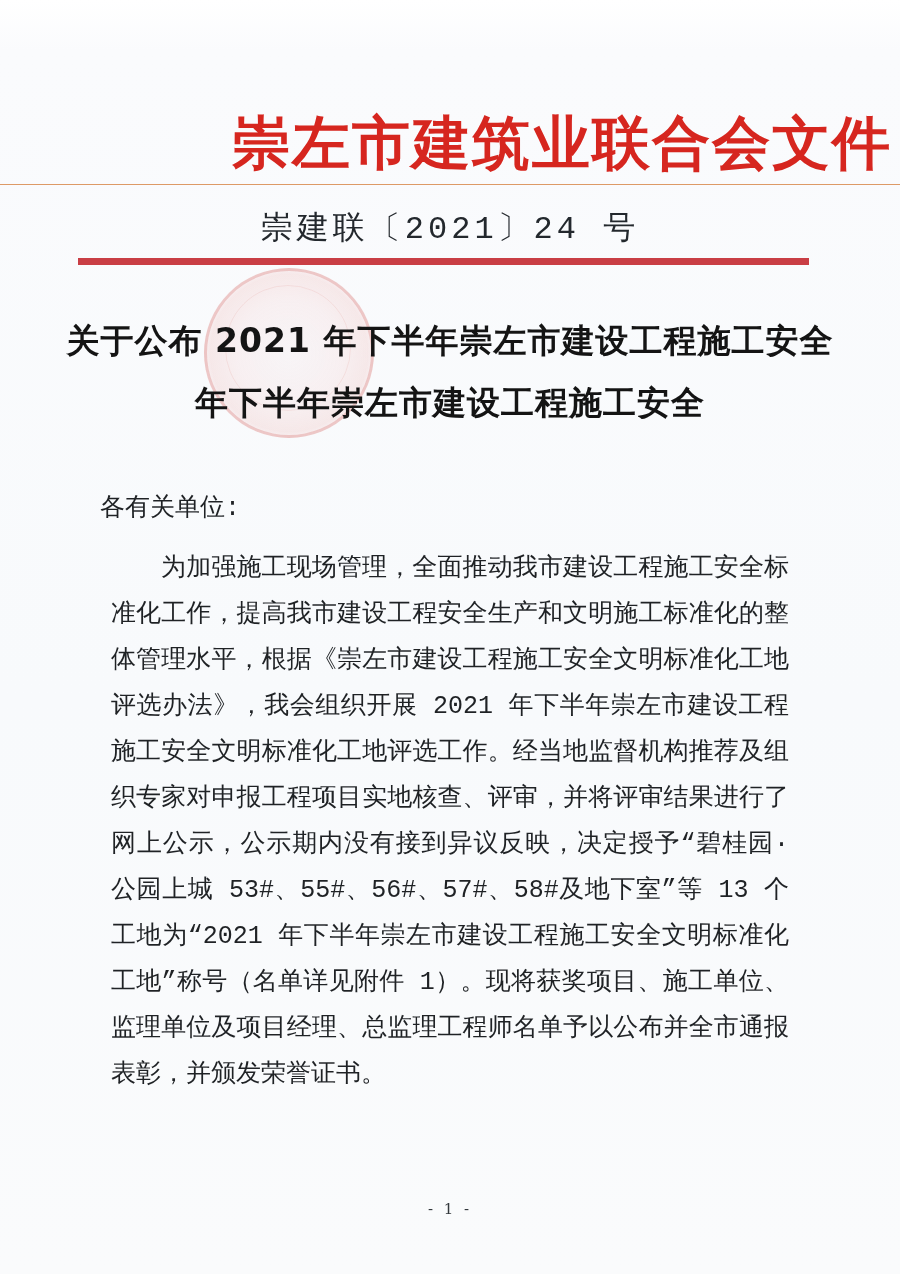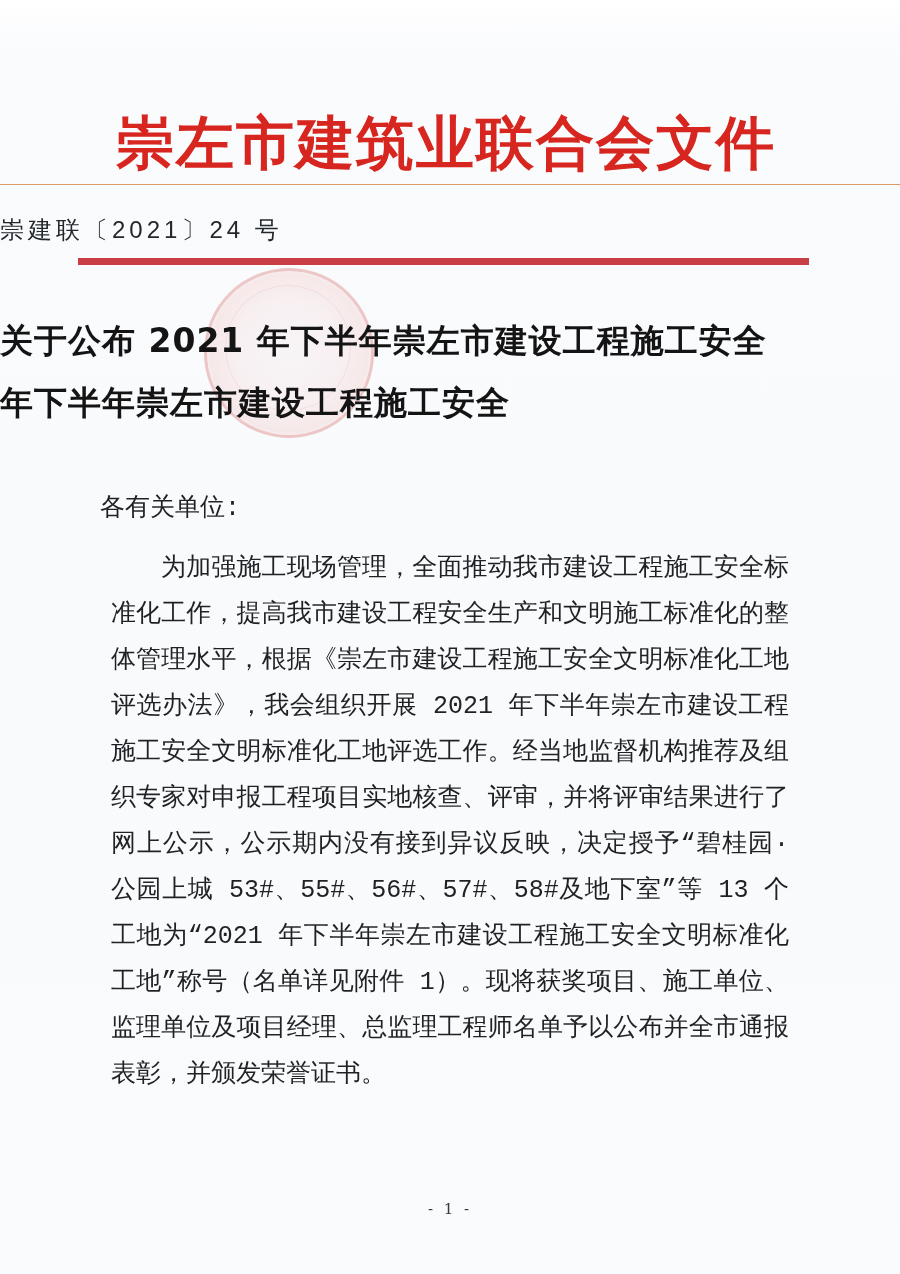--- a/index.html
+++ b/index.html
@@ -16,21 +16,21 @@
     overflow: hidden;
     font-family: "DejaVu Serif", "Liberation Serif", serif;
   }
 
   
   .agency-header {
     position: absolute;
     top: 106px;
     left: 0;
     right: 8px;
-    text-align: center;
+    text-align: right;
     font-size: 58px;
     line-height: 74px;
     font-weight: bold;
     color: #d6261f;
     font-family: "DejaVu Serif", "Liberation Serif", serif;
     letter-spacing: 2px;
     white-space: nowrap;
   }
 
   .thin-rule {
@@ -40,25 +40,26 @@
     width: 900px;
     height: 1px;
     background: #dd9a66;
   }
 
   .doc-number {
     position: absolute;
     top: 214px;
     left: 0;
     right: 0;
-    font-size: 24px;
+    text-align: center;
+    font-size: 32px;
     line-height: 32px;
     color: #23282d;
     letter-spacing: 4px;
-    font-family: Liberation Sans, sans-serif;
+    font-family: Liberation Mono, monospace;
   }
 
   .thick-rule {
     position: absolute;
     top: 258px;
     left: 78px;
     width: 731px;
     height: 7px;
     background: #c93e45;
   }
@@ -89,21 +90,21 @@
     height: 124px;
     border-radius: 50%;
     border: 1px solid rgba(231, 175, 173, 0.25);
   }
 
   .doc-title {
     position: absolute;
     top: 310px;
     left: 0;
     right: 0;
-    text-align: left;
+    text-align: center;
     color: #141414;
     font-weight: bold;
     font-size: 33px;
     font-family: "DejaVu Sans", "Liberation Sans", sans-serif;
     letter-spacing: 1px;
   }
   .doc-title .title-line {
     line-height: 62px;
     white-space: nowrap;
   }

